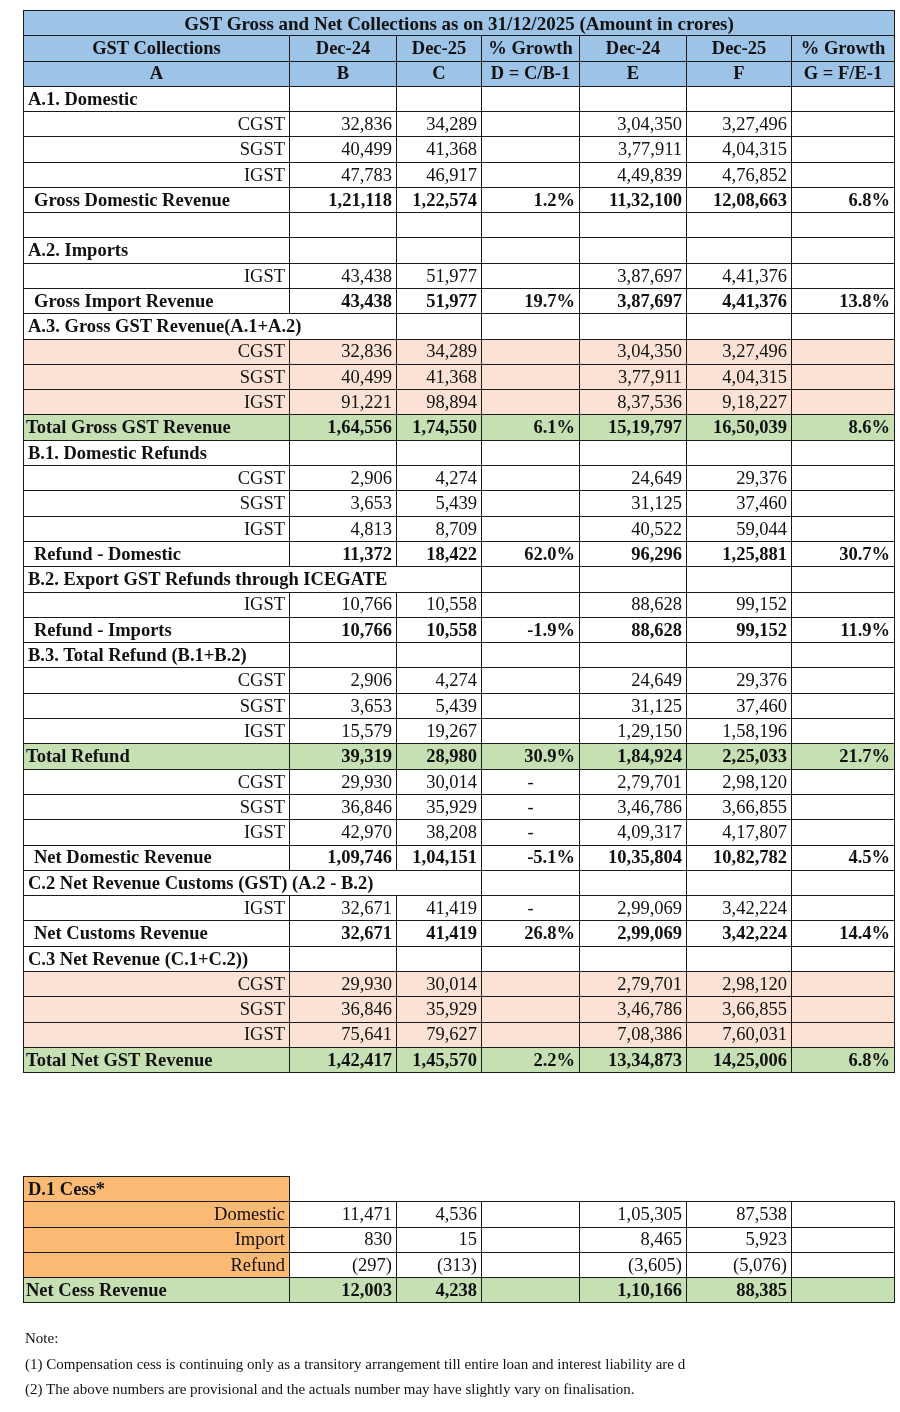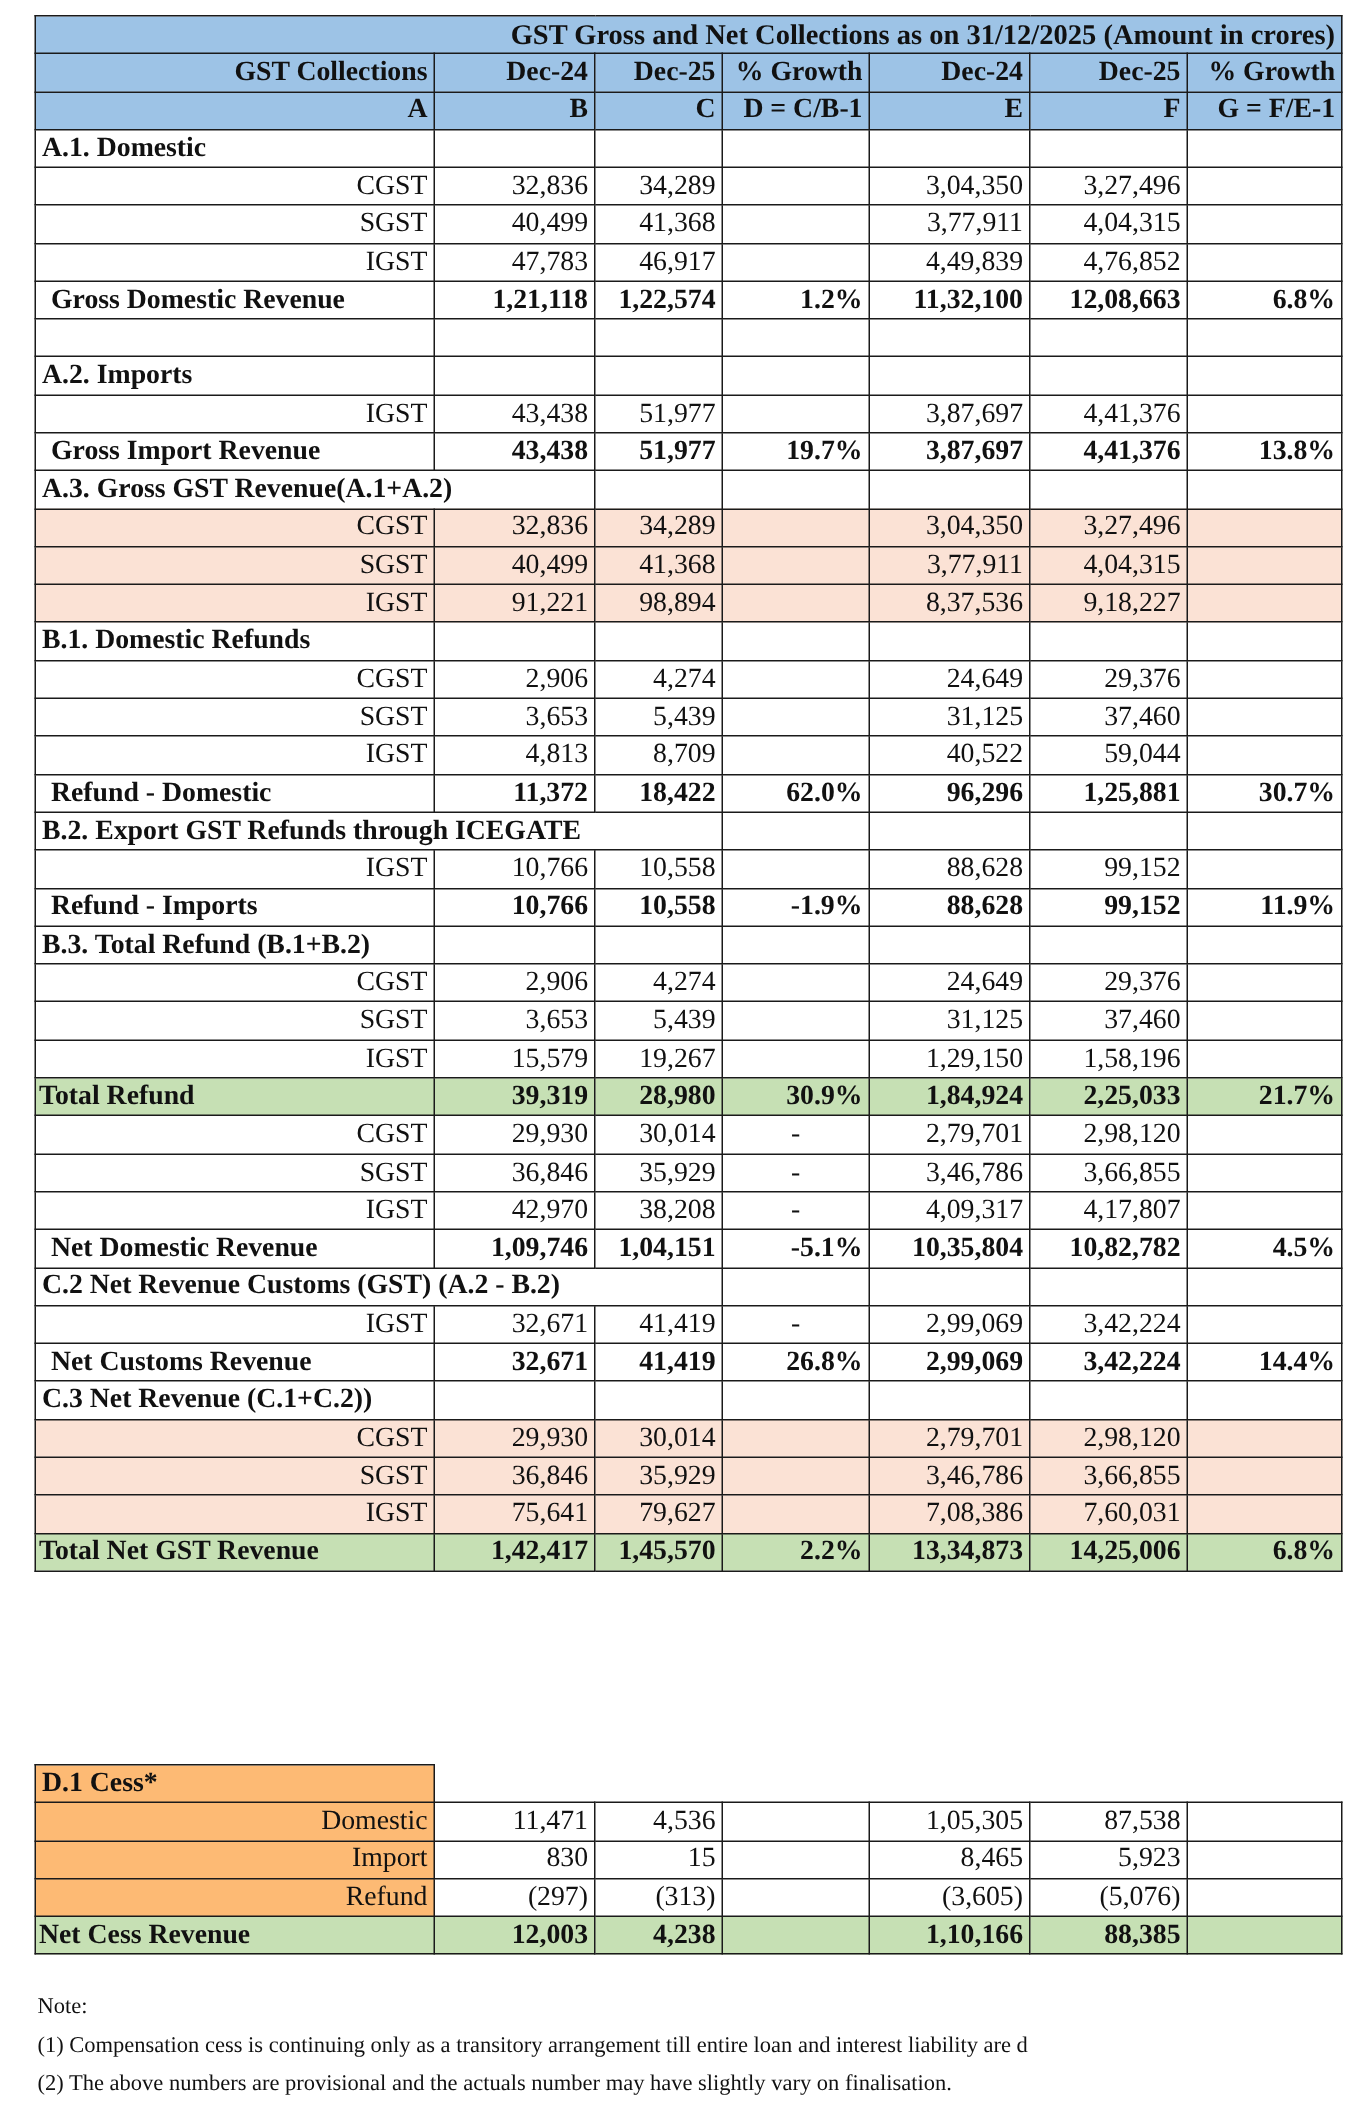--- a/index.html
+++ b/index.html
@@ -3,21 +3,21 @@
 <meta charset="utf-8">
 <style>
   html, body { margin: 0; padding: 0; background: #ffffff; }
   body { width: 900px; height: 1412px; position: relative; overflow: hidden;
          font-family: "Liberation Serif", "DejaVu Serif", serif; color: #111; }
   table { border-collapse: collapse; table-layout: fixed; position: absolute; }
   #main { left: 23px; top: 10px; width: 871px; }
   #cess { left: 23px; top: 1176px; width: 871px; }
   td { border: 1.5px solid #1a1a1a; padding: 0 4px; height: 24.3px; font-size: 18.5px;
        white-space: nowrap; overflow: visible; line-height: 1; }
-  .hdr td { background: #9dc3e6; font-weight: bold; text-align: right; }
+  .hdr td { background: #9dc3e6; font-weight: bold; text-align: center; }
   .title td { font-size: 19px; }
   .lbl-r { text-align: right; }
   .lbl-l { text-align: left; font-weight: bold; }
   .num { text-align: right; }
   .bold td { font-weight: bold; }
   .peach td { background: #fbe2d5; }
   .green td { background: #c6e0b4; }
   .ctr { text-align: center; }
   .empty-row td { height: 24px; }
   #cess td.noborder { border: none; background: #fff; }
@@ -168,20 +168,29 @@
       </tr>
       <tr class="peach">
         <td class="lbl-r">IGST</td>
         <td class="num">91,221</td>
         <td class="num">98,894</td>
         <td class="num"></td>
         <td class="num">8,37,536</td>
         <td class="num">9,18,227</td>
         <td class="num"></td>
       </tr>
+      <tr class="bold green">
+        <td class="lbl-l" style="padding-left: 2px;">Total Gross GST Revenue</td>
+        <td class="num">1,64,556</td>
+        <td class="num">1,74,550</td>
+        <td class="num">6.1%</td>
+        <td class="num">15,19,797</td>
+        <td class="num">16,50,039</td>
+        <td class="num">8.6%</td>
+      </tr>
       <tr>
         <td class="lbl-l" colspan="1">B.1. Domestic Refunds</td>
         <td></td>
         <td></td>
         <td></td>
         <td></td>
         <td></td>
         <td></td>
       </tr>
       <tr class="">

